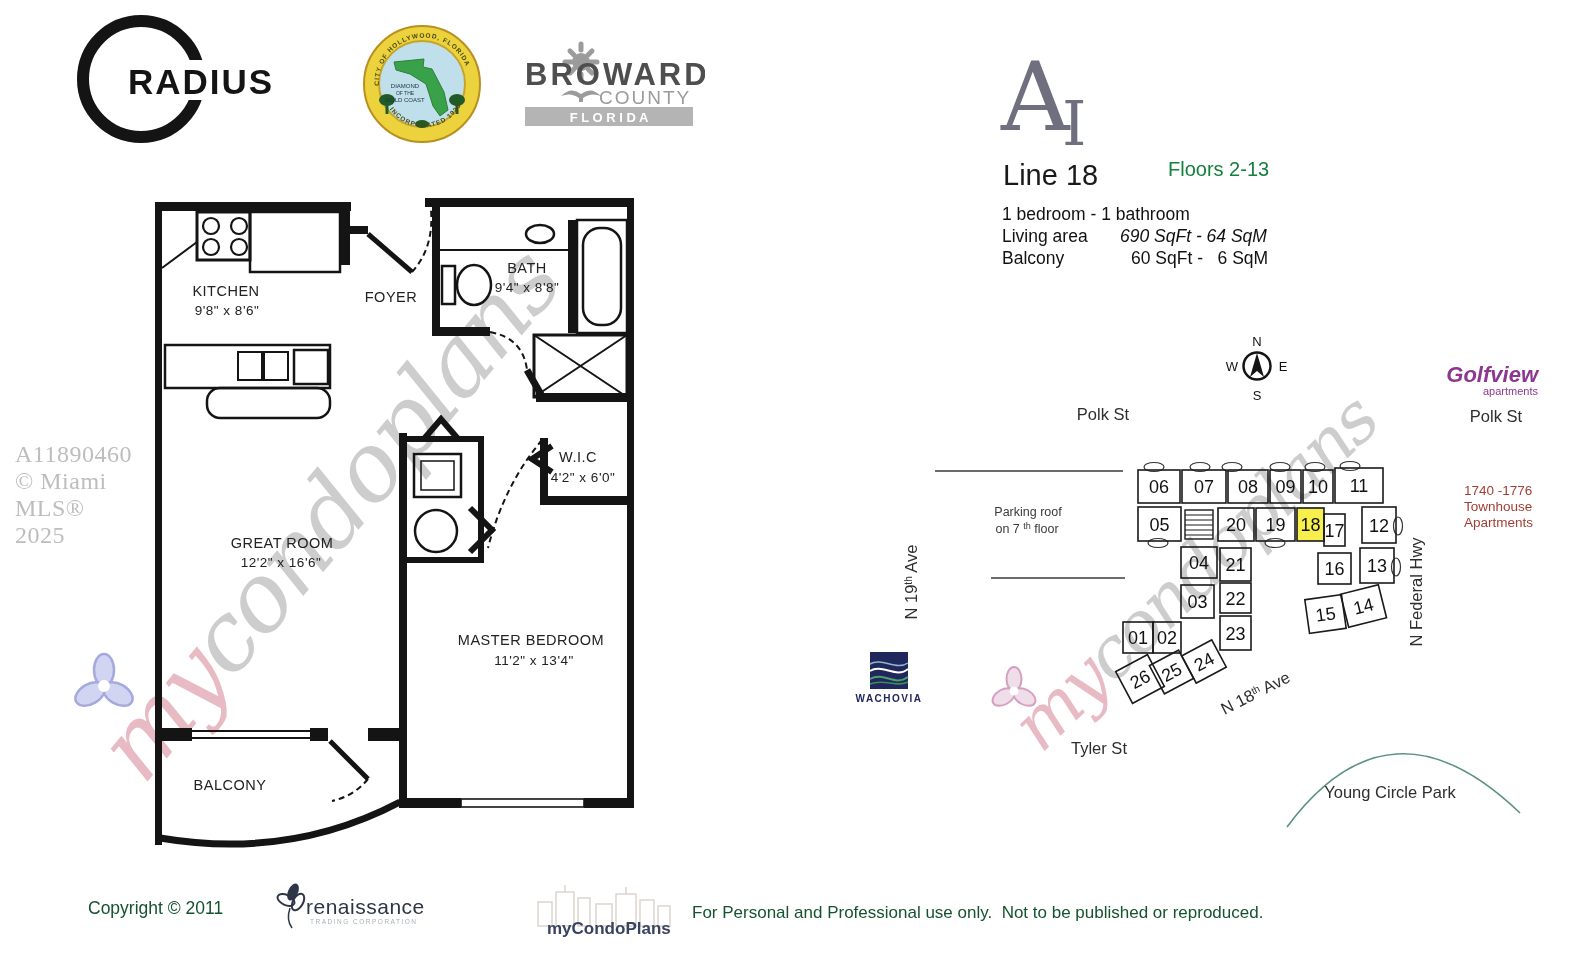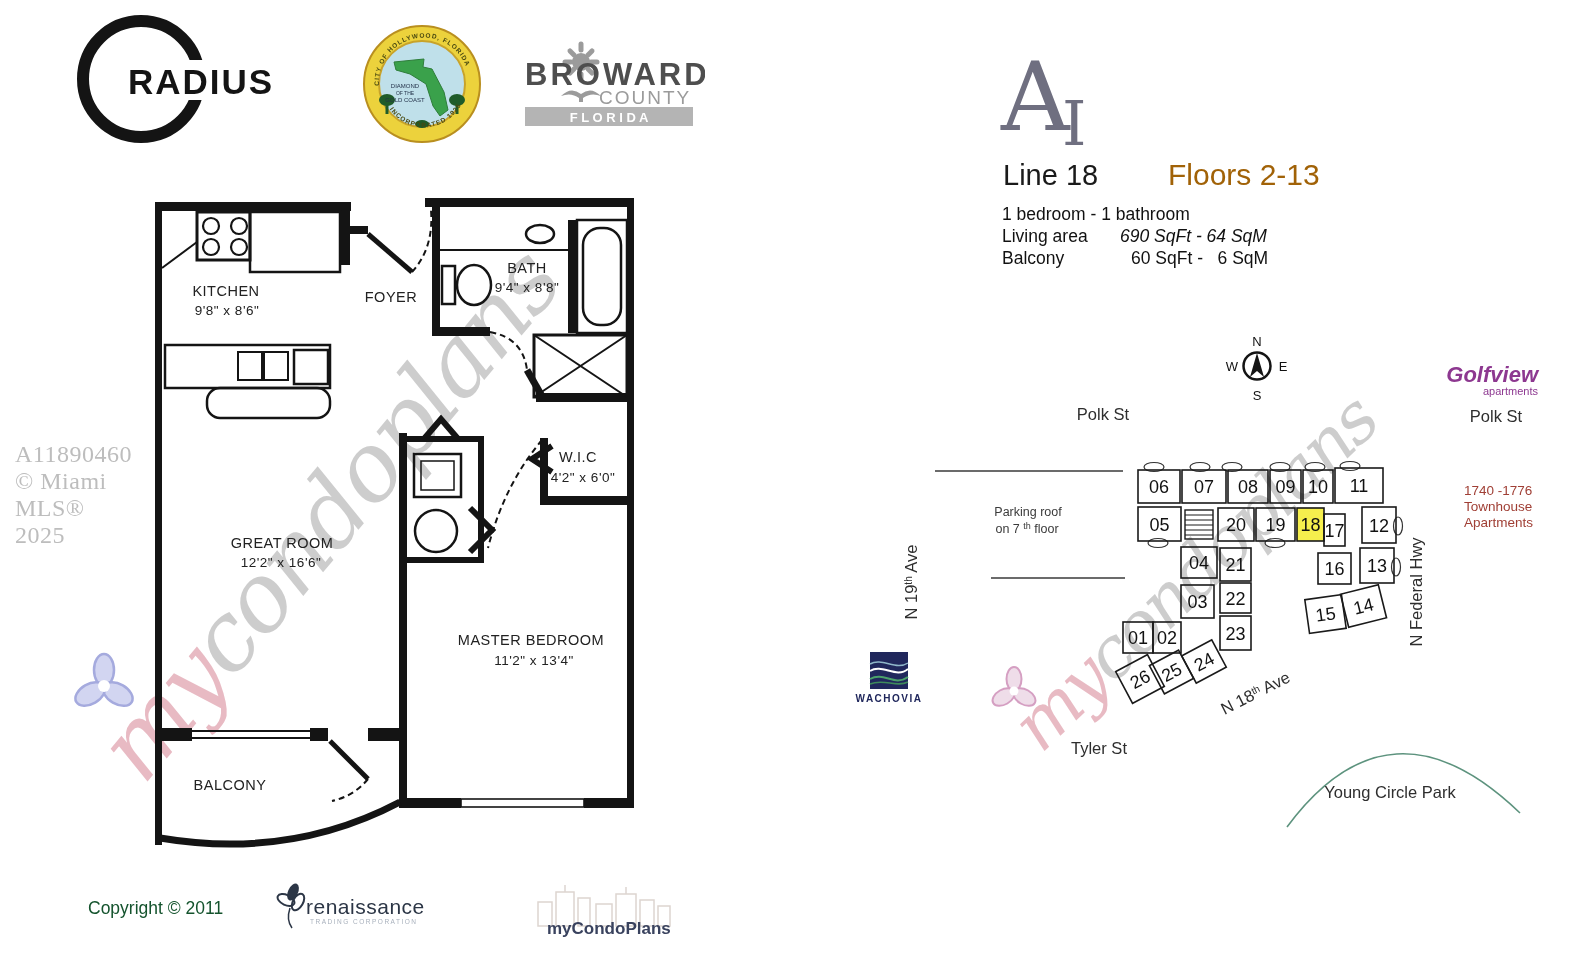--- a/index.html
+++ b/index.html
@@ -4,21 +4,21 @@
 <style>
   html,body{margin:0;padding:0;background:#e9e9e9;}
   .page{position:relative;width:1593px;height:956px;background:#ffffff;overflow:hidden;
         font-family:"Liberation Sans",sans-serif;color:#111;}
   .abs{position:absolute;}
   .pre{white-space:pre;}
   
   .model-letter{font-family:"DejaVu Serif",serif;color:#6f6f80;font-size:95px;line-height:1;}
   .model-numeral{font-family:"DejaVu Serif",serif;color:#6f6f80;font-size:62px;line-height:1;}
   .line-label{font-size:29px;color:#1a1a1a;}
-  .floors-label{font-size:30px;color:#a16207;}
+  .floors-label{font-size:20px;color:#15803d;}
   .info-txt{font-size:17.5px;color:#111;}
   
   text{font-family:"Liberation Sans",sans-serif;}
   .room-name{font-size:14.5px;fill:#222;letter-spacing:.5px;text-anchor:middle;}
   .room-dims{font-size:13.5px;fill:#222;letter-spacing:.5px;text-anchor:middle;}
   .street{font-size:16.5px;fill:#2e2e2e;text-anchor:middle;}
   .small-note{font-size:12.5px;fill:#3a3a3a;text-anchor:middle;}
   .unit-box{fill:none;stroke:#1a1a1a;stroke-width:1.6;}
   .unit-num{font-size:18px;fill:#111;text-anchor:middle;}
   .compass-l{font-size:13px;fill:#111;text-anchor:middle;}
@@ -426,13 +426,14 @@
         <rect x="78" y="22" width="16" height="22"></rect>
       <rect x="98" y="12" width="20" height="32"></rect>
         <rect x="122" y="18" width="14" height="26"></rect>
       <rect x="140" y="24" width="12" height="20"></rect>
       <line x1="47" y1="10" x2="47" y2="3"></line>
         <line x1="108" y1="12" x2="108" y2="5"></line>
     </g>
     <text x="29" y="52" font-size="17" font-weight="bold" fill="#39425e">myCondoPlans</text>
   </svg>
 
+  <div class="abs z2 foot-txt pre" style="left:692px;top:903px;">For Personal and Professional use only.  Not to be published or reproduced.</div>
 </div>
 
 </body></html>

